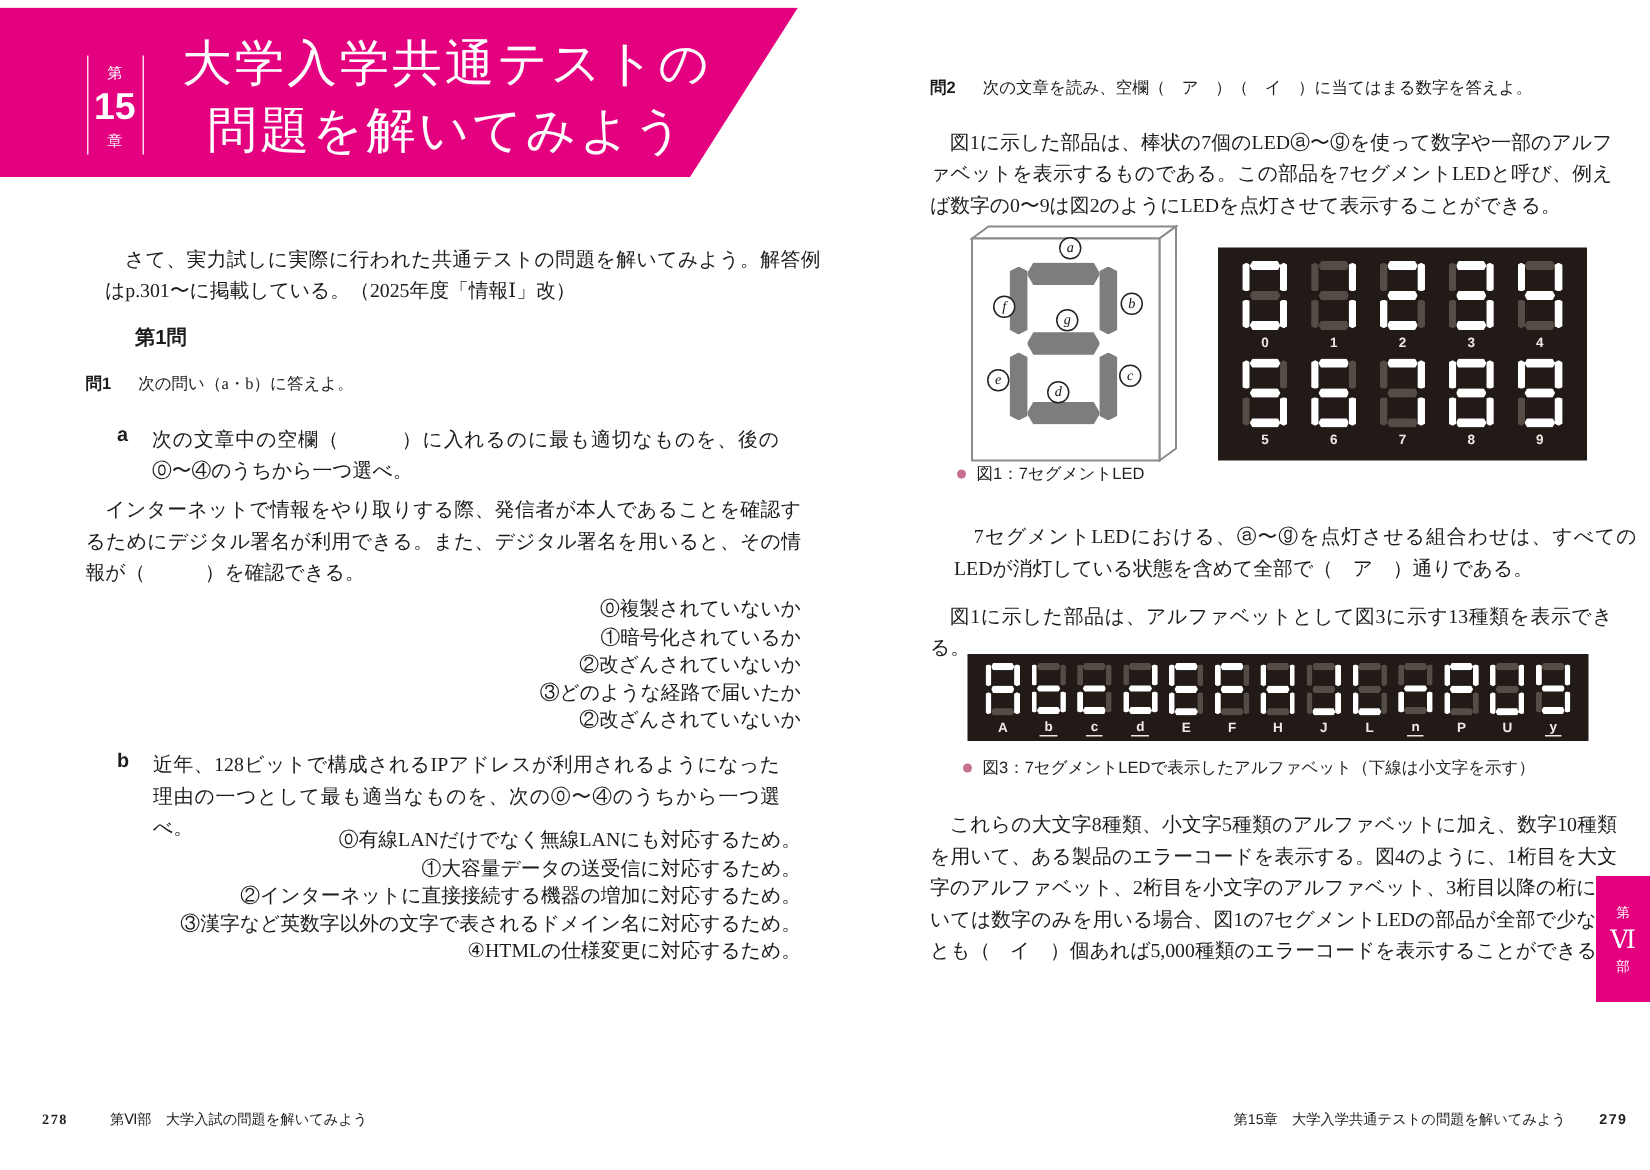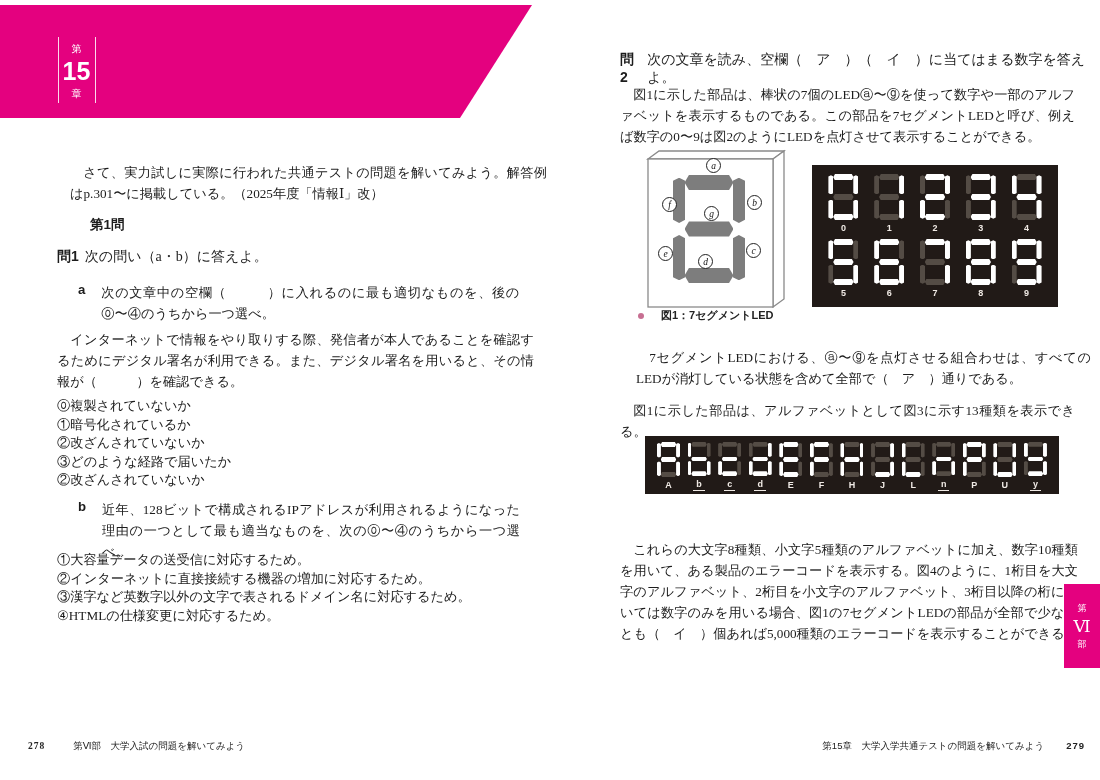--- a/index.html
+++ b/index.html
@@ -21,30 +21,30 @@
   .badge-divider { position:absolute; top:32px; width:1px; height:66px; background:rgba(255,255,255,.85); }
   .badge-divider.l { left:58px; } .badge-divider.r { left:95px; }
   .badge-kanji { font-size:10px; font-family:"Liberation Sans","DejaVu Sans",sans-serif; }
   .badge-num { font-size:25px; font-weight:bold; font-family:"Liberation Sans","DejaVu Sans",sans-serif; line-height:1; }
   .chapter-title { position:absolute; left:112px; top:16px; width:372px; text-align:center;
     color:#fff; font-size:33px; letter-spacing:2px; line-height:45px; }
 
   
   .para { font-size:13.2px; line-height:21px; text-indent:1em; text-align:justify; }
   .heading { font-family:"Liberation Sans","DejaVu Sans",sans-serif; font-weight:bold; font-size:13.5px; }
-  .sub { display:flex; gap:6px; font-size:14px; }
+  .sub { display:flex; gap:18px; font-size:11px;text-align:right; }
   .sub .lbl { font-family:"Liberation Sans","DejaVu Sans",sans-serif; font-weight:bold; }
   .item { display:flex; gap:16px; font-size:13.2px; }
   .item .ilbl { font-family:"Liberation Sans","DejaVu Sans",sans-serif; font-weight:bold; padding-left:21px; }
   .item .itxt { width:418px; line-height:21px; text-align:justify; }
-  .choices { font-size:13.2px; line-height:18.6px; }
+  .choices { font-size:13.2px; line-height:18.6px;text-align:right; }
 
   
-  .fig-caption { display:flex; align-items:center; gap:17px;
-    font-family:"Liberation Sans","DejaVu Sans",sans-serif; font-weight:bold; font-size:11px; color:#222; }
+  .fig-caption { display:flex; align-items:center; gap:7px;
+    font-family:"Liberation Sans","DejaVu Sans",sans-serif; font-weight:normal; font-size:11px; color:#222; }
   .cap-dot { width:6px; height:6px; border-radius:50%; background:#c76f92; flex:0 0 auto; }
 
   .fig-panel { background:#211a17; --on:#ffffff; --off:#544c45; }
   .fig2-grid { display:grid; grid-template-columns:repeat(5,1fr); column-gap:15px; row-gap:3px;
     padding:9px 16px 6px; height:100%; }
   .dcell { display:flex; flex-direction:column; align-items:center; }
   .fig2-grid .segwrap { width:30px; height:46px; }
   .dlabel { margin-top:3px; font-family:"Liberation Sans","DejaVu Sans",sans-serif;
     font-size:9px; font-weight:bold; color:#f0eae5; line-height:11px; }
   .dlabel.lc { border-bottom:1.5px solid #f0eae5; padding:0 3px; }
@@ -88,20 +88,24 @@
 <div class="page">
 
   <div class="banner">
     <div class="badge-divider l"></div>
     <div class="badge-divider r"></div>
     <div class="badge">
       <span class="badge-kanji">第</span>
       <span class="badge-num">15</span>
       <span class="badge-kanji">章</span>
     </div>
+    <div class="chapter-title">
+      <div>大学入学共通テストの</div>
+      <div>問題を解いてみよう</div>
+    </div>
   </div>
 
   <p class="abs para" style="left:70px; top:162px; width:477px;">さて、実力試しに実際に行われた共通テストの問題を解いてみよう。解答例はp.301〜に掲載している。（2025年度「情報Ⅰ」改）</p>
 
   <div class="abs heading" style="left:57px; top:216px;margin-left:33px;">第1問</div>
 
   <div class="abs sub" style="left:57px; top:248px;">
     <span class="lbl">問1</span>
     <span>次の問い（a・b）に答えよ。</span>
   </div>
@@ -120,20 +124,21 @@
     <div>③どのような経路で届いたか</div>
     <div>②改ざんされていないか</div>
   </div>
 
   <div class="abs item" style="left:57px; top:499px;">
     <span class="ilbl">b</span>
     <span class="itxt">近年、128ビットで構成されるIPアドレスが利用されるようになった理由の一つとして最も適当なものを、次の⓪〜④のうちから一つ選べ。</span>
   </div>
 
   <div class="abs choices" style="left:57px; top:551px; width:477px;">
+    <div>⓪有線LANだけでなく無線LANにも対応するため。</div>
     <div>①大容量データの送受信に対応するため。</div>
     <div>②インターネットに直接接続する機器の増加に対応するため。</div>
     <div>③漢字など英数字以外の文字で表されるドメイン名に対応するため。</div>
     <div>④HTMLの仕様変更に対応するため。</div>
   </div>
 
   <div class="abs footer" style="left:28px; top:740px; gap:28px;font-family:Liberation Serif, serif;">
     <span class="pg">278</span>
     <span>第Ⅵ部　大学入試の問題を解いてみよう</span>
   </div>
@@ -505,20 +510,24 @@
               <span class="sg sg-e"></span>
               <span class="sg sg-f on"></span>
               <span class="sg sg-g on"></span>
             </div>
           </div>
           <div class="dlabel lc">y</div>
         </div>
       </div>
   </div>
 
+  <div class="abs fig-caption" style="left:642px; top:504px;">
+    <span class="cap-dot"></span>
+    <span>図3：7セグメントLEDで表示したアルファベット（下線は小文字を示す）</span>
+  </div>
 
   <p class="abs para" style="left:620px; top:539px; width:458px;">これらの大文字8種類、小文字5種類のアルファベットに加え、数字10種類を用いて、ある製品のエラーコードを表示する。図4のように、1桁目を大文字のアルファベット、2桁目を小文字のアルファベット、3桁目以降の桁については数字のみを用いる場合、図1の7セグメントLEDの部品が全部で少なくとも（　イ　）個あれば5,000種類のエラーコードを表示することができる。</p>
 
   <div class="side-tab">
     <span class="sm">第</span>
     <span class="rn">Ⅵ</span>
     <span class="sm">部</span>
   </div>
 
   <div class="abs footer" style="right:15px; top:740px; gap:22px;">

